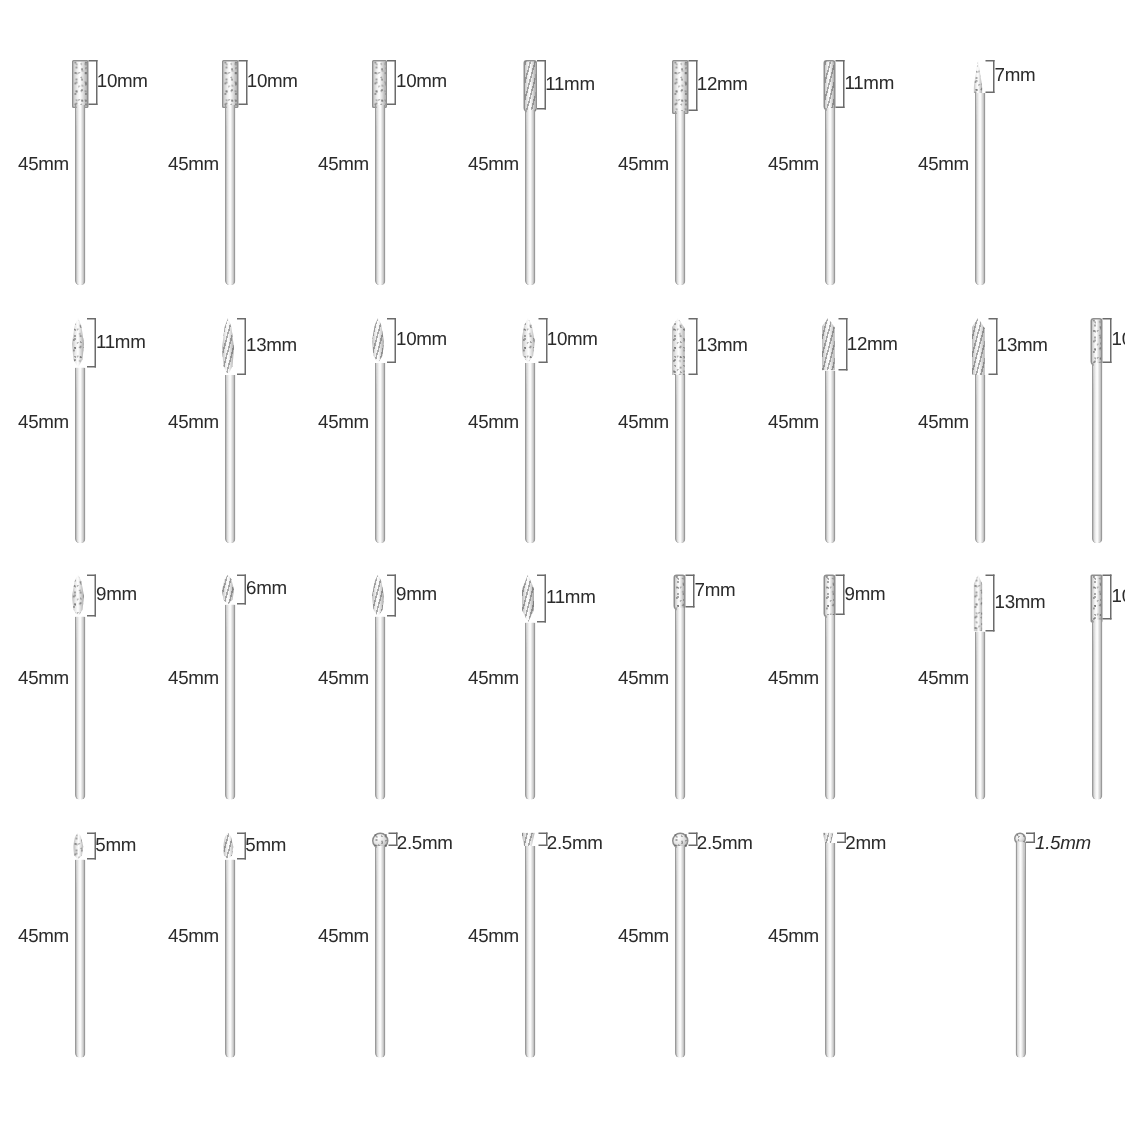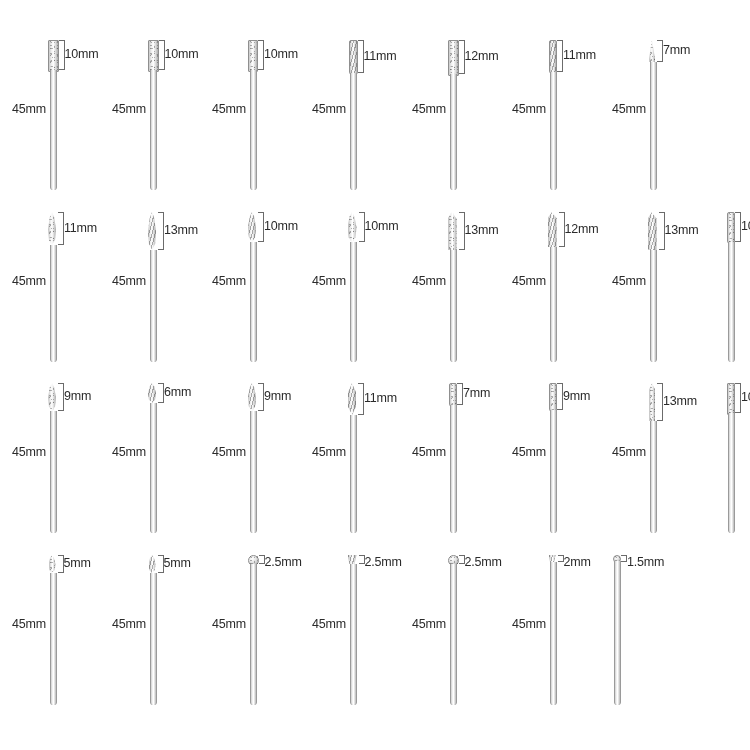--- a/index.html
+++ b/index.html
@@ -391,21 +391,21 @@
       </div>
       <div class="cell" style="left: 512px;">
         <div class="head h-inv" style="width: 7px; height: 7px; left: 36.5px; top: 0px;">
           <div class="flutes"></div>
         </div>
         <div class="shank" style="height: 143px; top: 7px; left: 37.5px;"></div>
         <div class="bracket" style="height: 5px; top: 0px; left: 45.5px;"></div>
         <div class="head-label" style="left: 51.5px; top: 0px;">2mm</div>
         <div class="len-label" style="left: 0px; top: 62px;">45mm</div>
       </div>
-      <div class="cell" style="left: 576px;">
+      <div class="cell" style="left: 639px; font-style: italic;">
         <div class="head h-ball" style="width: 6px; height: 6px; left: 37px; top: 0px;">
           <div class="grit"></div>
         </div>
         <div class="shank" style="height: 144px; top: 6px; left: 37.5px;"></div>
         <div class="bracket" style="height: 5px; top: 0px; left: 45px;"></div>
         <div class="head-label" style="left: 51px; top: 0px;">1.5mm</div>
       </div>
     </div>
   </div>
 

